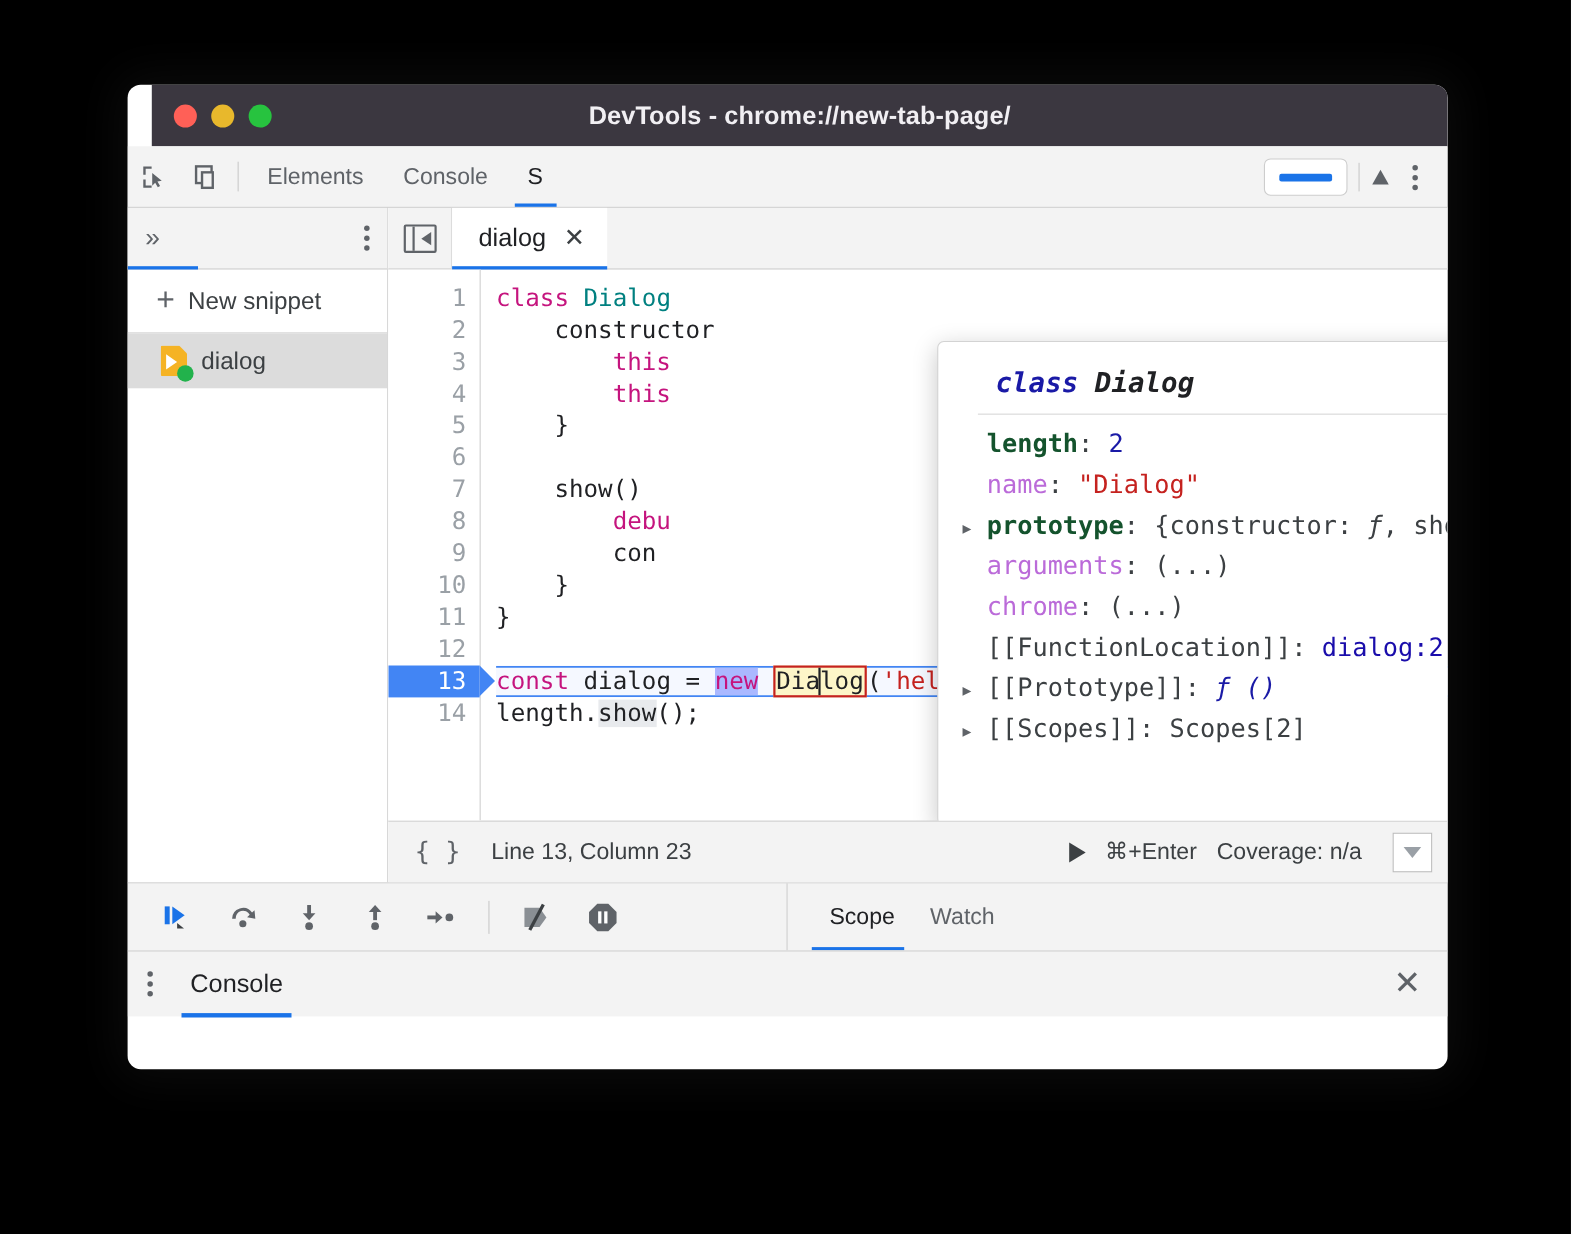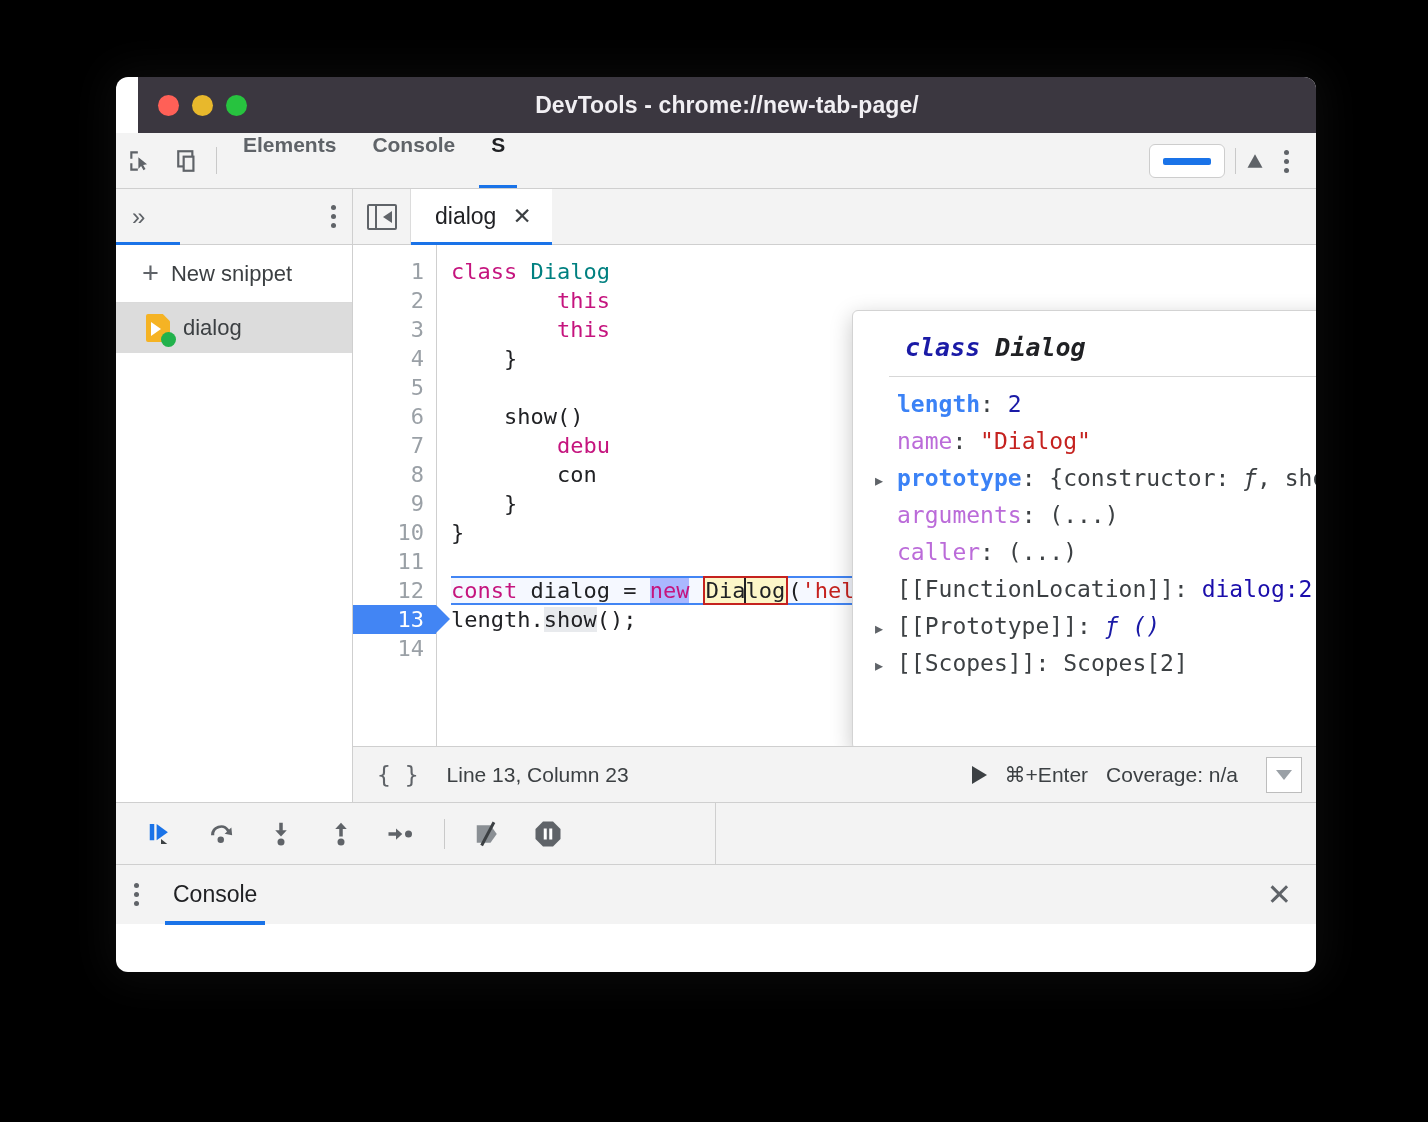--- a/index.html
+++ b/index.html
@@ -43,22 +43,22 @@
   #panel-tabs {
     height: 56px; background: #f3f3f3;
     border-bottom: 1px solid #cfcfcf;
     display: flex; align-items: stretch; position: relative;
   }
   .tb-icon-btn {
     width: 48px; display: flex; align-items: center; justify-content: center;
   }
   .tb-sep { width: 1px; background: #c9c9c9; margin: 14px 8px 14px 4px; }
   .panel-tab {
-    display: flex; align-items: flex-start; padding: 0 18px;
-    font-size: 21px; color: #5f6368; position: relative; font-weight: bold;
+    display: flex; align-items: center; padding: 0 18px;
+    font-size: 21px; color: #5f6368; position: relative;
   }
   .panel-tab.active { color: #202124; }
   .panel-tab.active::after {
     content: ""; position: absolute; left: 6px; right: 6px; bottom: 0;
     height: 3px; background: #1a73e8;
   }
   .kebab { position: absolute; right: 10px; top: 0; height: 56px; width: 40px;
            display: flex; flex-direction: column; align-items: center; justify-content: center; gap: 4px; }
   .kebab i { width: 5px; height: 5px; border-radius: 50%; background: #5f6368; display: block; }
   .top-right-extra { position: absolute; right: 52px; top: 0; height: 56px; display: flex; align-items: center; gap: 10px; }
@@ -177,21 +177,21 @@
     display: flex; align-items: baseline; gap: 0;
     font-family: "DejaVu Sans Mono", monospace; font-size: 23px;
     line-height: 35px; padding-left: 22px; white-space: pre;
   }
   .arrow {
     width: 22px; flex: none; color: #5f6368; font-size: 16px; line-height: 35px;
     font-family: "Liberation Sans", sans-serif;
   }
   .arrow.blank { color: transparent; }
   .pname { color: #bb6bd9; }
-  .pname.own { color: #3b82f6; font-weight: bold; }
+  .pname.own { color: #14532d; font-weight: bold; }
   .pname.internal { color: #3c4043; }
   .pval { color: #3c4043; }
   .pval .num { color: #1a1aa6; }
   .pval .str { color: #c5221f; }
   .pval .fnx { color: #3c4043; font-style: italic; }
   .pval .fnx-blue { color: #1a1aa6; font-style: italic; }
   .pval a { color: #1a0dab; }
 
   
   #editor-status {
@@ -335,20 +335,21 @@
           <div class="ln">9</div>
           <div class="ln">10</div>
           <div class="ln">11</div>
           <div class="ln">12</div>
           <div class="ln exec">13</div>
           <div class="ln">14</div>
         </div>
 
         <div id="code-lines">
           <div class="cline"><span class="kw">class</span> <span class="cls">Dialog</span></div>
+          <div class="cline">    constructor</div>
           <div class="cline"><span class="this">        this</span></div>
           <div class="cline"><span class="this">        this</span></div>
           <div class="cline">    }</div>
           <div class="cline"></div>
           <div class="cline">    show() </div>
           <div class="cline"><span class="kw">        debu</span></div>
           <div class="cline">        con</div>
           <div class="cline">    }</div>
           <div class="cline">}</div>
           <div class="cline"></div>
@@ -388,21 +389,21 @@
 
           <div class="prop">
             <span class="arrow blank">▸</span>
             <span class="pname">arguments</span>
             <span class="pval">: </span>
             <span class="pval">(...)</span>
           </div>
 
           <div class="prop">
             <span class="arrow blank">▸</span>
-            <span class="pname">caller</span>
+            <span class="pname">chrome</span>
             <span class="pval">: </span>
             <span class="pval">(...)</span>
           </div>
 
           <div class="prop">
             <span class="arrow blank">▸</span>
             <span class="pname internal">[[FunctionLocation]]</span>
             <span class="pval">: </span>
             <span class="pval"><a>dialog:2</a></span>
           </div>
@@ -482,20 +483,28 @@
         </svg>
       </span>
       <span class="dbg">
         <svg width="30" height="30" viewBox="0 0 24 24" aria-hidden="true">
           <path d="M8 2h8l6 6v8l-6 6H8l-6-6V8l6-6z" fill="#5f6368"></path>
           <rect x="8.6" y="7.6" width="2.4" height="8.8" fill="#ffffff"></rect>
           <rect x="13" y="7.6" width="2.4" height="8.8" fill="#ffffff"></rect>
         </svg>
       </span>
     </div>
+    <div id="sidepane-tabs">
+      <div class="sp-tab active">
+        <span>Scope</span>
+      </div>
+      <div class="sp-tab">
+        <span>Watch</span>
+      </div>
+    </div>
   </div>
 
   <div id="drawer">
     <span class="drawer-kebab">
         <i></i>
         <i></i>
         <i></i>
       </span>
     <div id="drawer-tab">
       <span>Console</span>

